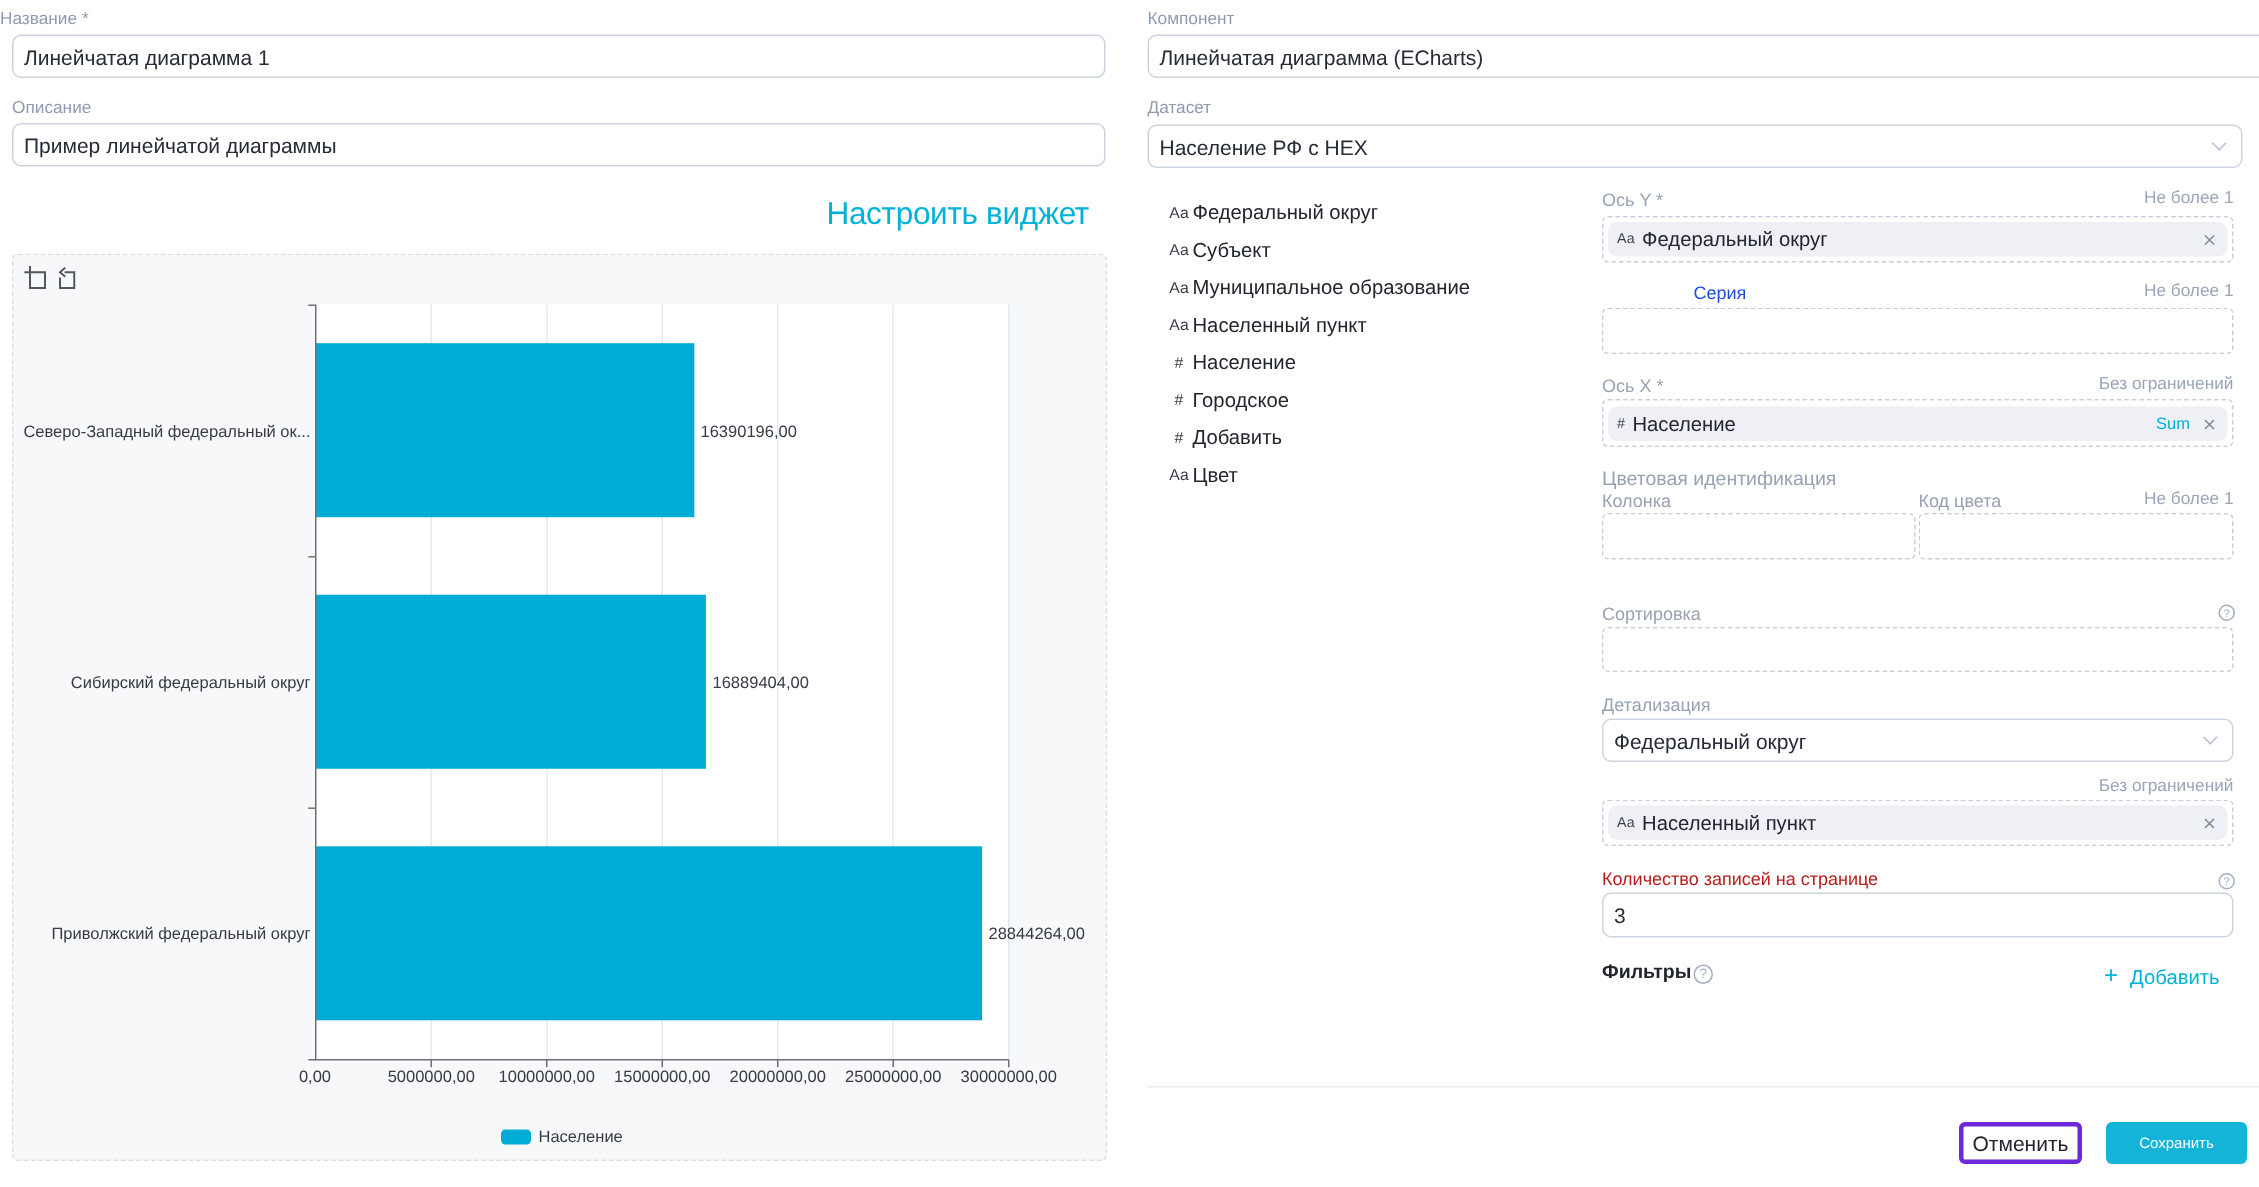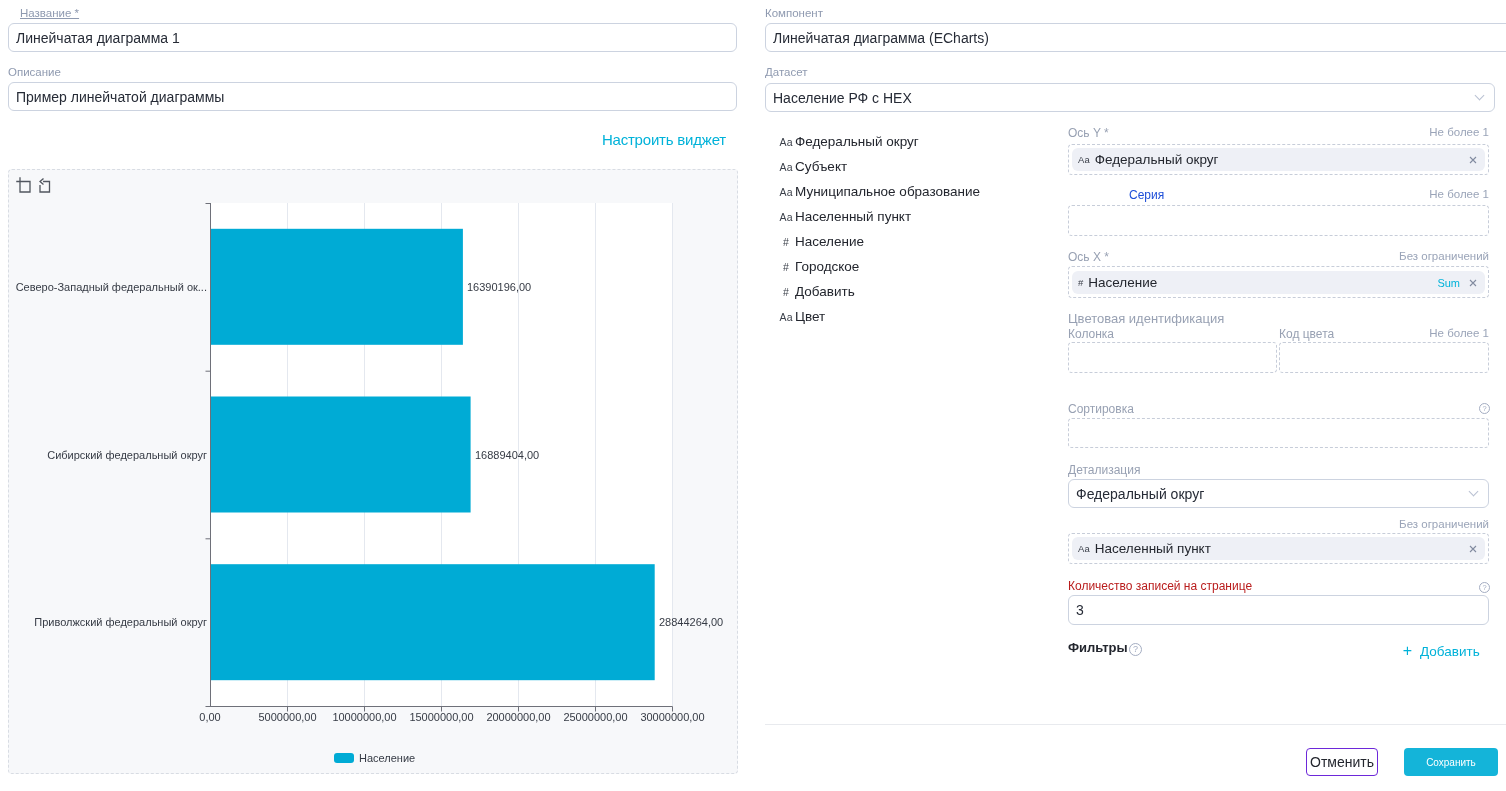--- a/index.html
+++ b/index.html
@@ -12,27 +12,27 @@
   .chip { background:#eef0f6; border-radius:6px; display:flex; align-items:center; font-size:13.5px; color:#23262e; padding:0 8px 0 6px; }
   .aa { font-size:9.5px; color:#3a3f49; margin-right:5px; font-weight:400; }
   .cy { color:#00b2d9; }
   .fieldtxt { font-size:13.5px; color:#23262e; }
   .chev { position:absolute; right:11px; top:50%; width:7px; height:7px; margin-top:-5.5px; border:solid #b9c1d2; border-width:0 1.3px 1.3px 0; transform:rotate(45deg); }
   .qmark { width:11px; height:11px; border:1px solid #a4adc2; border-radius:50%; color:#a4adc2; font-size:7.5px; display:inline-flex; align-items:center; justify-content:center; }
 </style>
 </head>
 <body>
 
-<div class="abs lbl" style="left:20px; top:6.5px;text-decoration:underline;">Название&nbsp;*</div>
+<div class="abs lbl" style="left:0; top:6.5px;">Название&nbsp;*</div>
 <div class="abs inp" style="left:8px; top:23px; width:729px; height:29px;">Линейчатая диаграмма 1</div>
 
 <div class="abs lbl" style="left:8px; top:66px;">Описание</div>
 <div class="abs inp" style="left:8px; top:82px; width:729px; height:29px;">Пример линейчатой диаграммы</div>
 
-<div class="abs cy" style="right:780px; top:130.5px; font-size:15px; font-weight:500; letter-spacing:-0.2px;">Настроить виджет</div>
+<div class="abs cy" style="right:780px; top:130.5px; font-size:21px; font-weight:500; letter-spacing:-0.2px;">Настроить виджет</div>
 
 <div class="abs" style="left:8px; top:169px; width:730px; height:605px; background:#f7f8fa; border:1px dashed #d8dce3; border-radius:4px;"></div>
 
 <svg class="abs" style="left:16px; top:177px;" width="40" height="17" viewBox="0 0 40 17">
   <g fill="none" stroke="#51565f" stroke-width="1.3" stroke-linecap="square">
     <path d="M0.9,4.5 H14 V15 H4 V0.9"></path>
     <path d="M27,1.9 L24,4.5 L27,7.1"></path>
     <path d="M27.7,4.5 H33.5 V15 H24 V8.6"></path>
   </g>
 </svg>
@@ -160,14 +160,14 @@
       </svg></div>
     <div class="abs" style="left:1068px; top:579px; font-size:12px; color:#b91c1c;">Количество записей на странице</div>
     <div class="abs qmark" style="right:16px; top:582px;">?</div>
     <div class="abs inp" style="left:1068px; top:595px; width:421px; height:30px;">3</div>
     <div class="abs" style="left:1068px; top:640px; font-size:13px; font-weight:700; color:#23262e;">Фильтры</div>
     <div class="abs qmark" style="left:1129px; top:642.5px; width:13px; height:13px; font-size:9px;">?</div>
     <div class="abs cy" style="right:26.3px; top:642px; font-size:13.5px; display:flex; align-items:center;"><span style="font-size:16px; margin-right:8px; font-weight:400; position:relative; top:-0.5px;">+</span>Добавить</div>
   </div>
 
 <div class="abs" style="left:765px; top:724px; width:741px; height:1px; background:#e8eaee;"></div>
-<div class="abs" style="left:1306px; top:748px; width:72px; height:28px; background:#fff; border:1px solid #6d28d9; border-radius:4px; display:flex; align-items:center; justify-content:center; font-size:14px; color:#23262e;">Отменить</div>
+<div class="abs" style="left:1306px; top:748px; width:82px; height:28px; background:#fff; border:3px solid #6d28d9; border-radius:4px; display:flex; align-items:center; justify-content:center; font-size:14px; color:#23262e;">Отменить</div>
 <div class="abs" style="left:1404px; top:748px; width:94px; height:28px; background:#14b4d9; border-radius:4px; display:flex; align-items:center; justify-content:center; font-size:10px; color:#fff;">Сохранить</div>
 
 </body></html>

